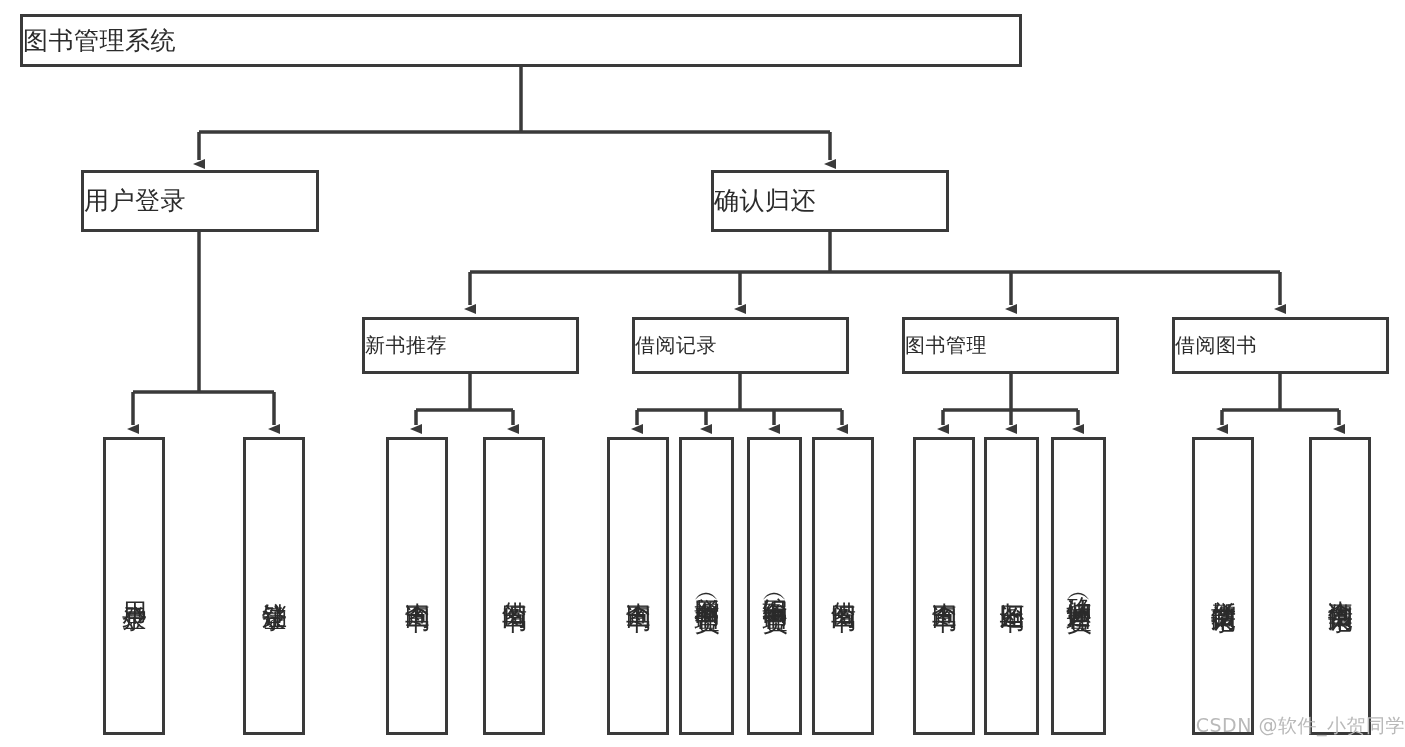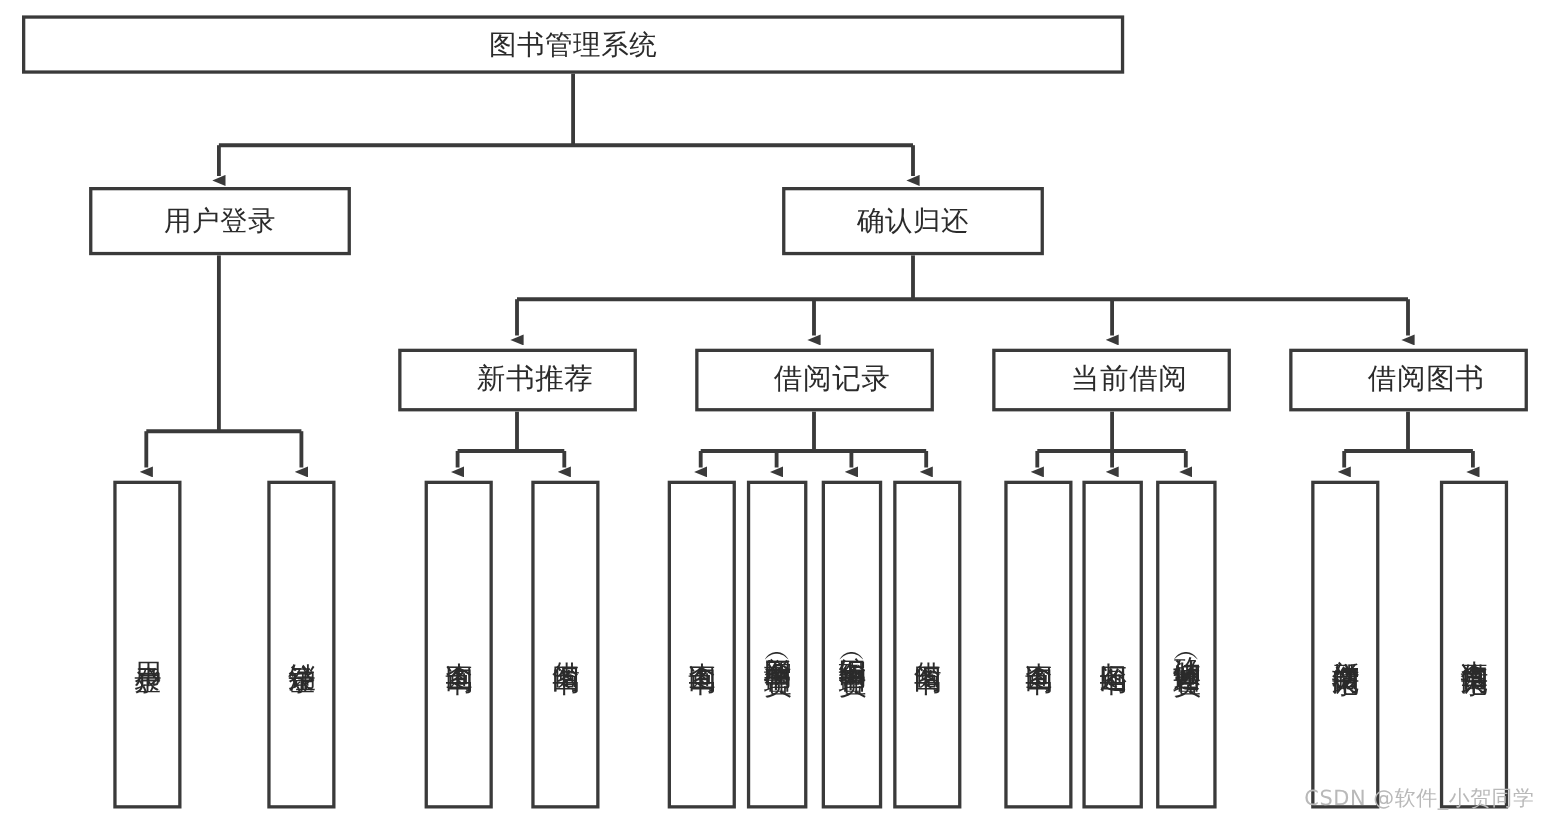--- a/index.html
+++ b/index.html
@@ -26,21 +26,21 @@
     height: 747px;
     pointer-events: none;
   }
   .node {
     position: absolute;
     box-sizing: border-box;
     border: 3px solid #3a3a3a;
     background: #ffffff;
     display: flex;
     align-items: center;
-    justify-content: center;
+    justify-content: flex-start;
     color: #2b2b2b;
     z-index: 2;
   }
   .node .lbl {
     display: block;
     text-align: center;
     line-height: 1.18;
     white-space: nowrap;
   }
   
@@ -48,40 +48,39 @@
     font-size: 25px;
     letter-spacing: 0.5px;
   }
   .node.root .lbl {
     font-size: 25px;
   }
   .node.lvl2 .lbl {
     font-size: 25px;
   }
   .node.lvl3 .lbl {
-    font-size: 26px;
-    margin-left: 32px;
+    font-size: 20px;
   }
   
   .node.vert {
     align-items: center;
     justify-content: center;
   }
   .node.vert .lbl {
     writing-mode: vertical-rl;
     text-orientation: upright;
     font-size: 25px;
     line-height: 1.28;
     letter-spacing: 2px;
     white-space: normal;
     max-height: 270px;
   }
   .watermark {
     position: absolute;
-    right: 10px;
+    right: 0;
     bottom: 8px;
     font-size: 19px;
     color: #b9b9b9;
     letter-spacing: 0.5px;
     z-index: 5;
     white-space: nowrap;
   }
 </style>
 </head>
 <body>
@@ -149,21 +148,21 @@
     <span class="lbl">确认归还</span>
   </div>
 
   <div class="node horiz lvl3" style="left:362px; top:317px; width:217px; height:57px;">
     <span class="lbl">新书推荐</span>
   </div>
   <div class="node horiz lvl3" style="left:632px; top:317px; width:217px; height:57px;">
     <span class="lbl">借阅记录</span>
   </div>
   <div class="node horiz lvl3" style="left:902px; top:317px; width:217px; height:57px;">
-    <span class="lbl">当前借阅</span>
+    <span class="lbl">图书管理</span>
   </div>
   <div class="node horiz lvl3" style="left:1172px; top:317px; width:217px; height:57px;">
     <span class="lbl">借阅图书</span>
   </div>
 
   <div class="node vert" style="left:103px; top:437px; width:62px; height:298px;">
     <span class="lbl">用户登录</span>
   </div>
   <div class="node vert" style="left:243px; top:437px; width:62px; height:298px;">
     <span class="lbl">注销登录</span>

